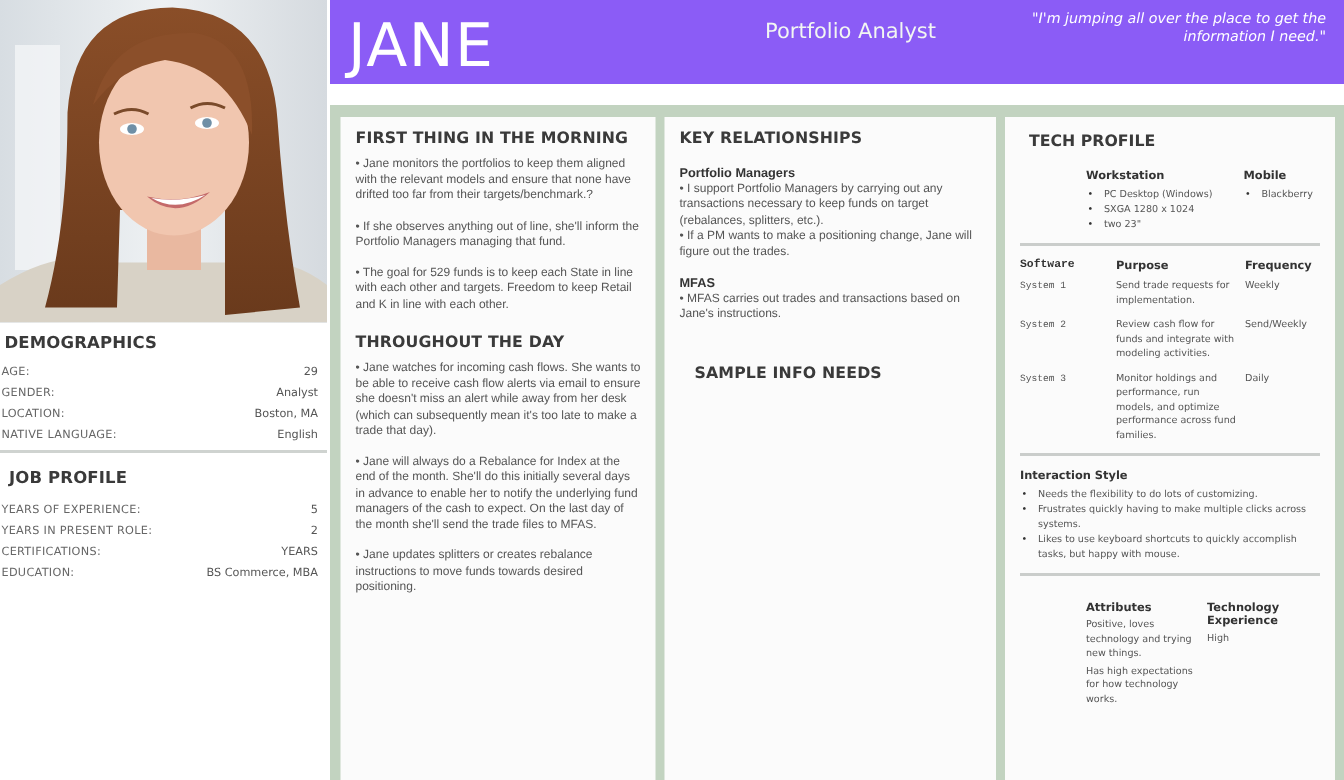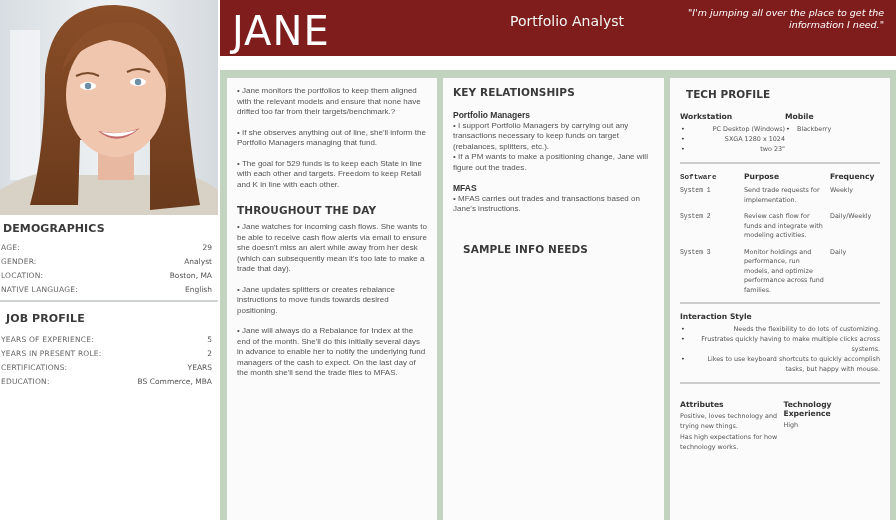--- a/index.html
+++ b/index.html
@@ -16,21 +16,21 @@
   .demo { position: absolute; left: 0; top: 222px; width: 218px; }
   .demo .sec-title { margin-left: 3px; margin-bottom: 6px; }
   .kv { display: flex; justify-content: space-between; font-size: 7.5px; color: #555; height: 14px; line-height: 14px; padding: 0 6px 0 1px; }
   .kv .k { text-transform: uppercase; color: #666; letter-spacing: 0.2px; }
   .kv .v { color: #555; }
   .divider { height: 2px; background: #cfd3d0; margin: 3px 0 3px 0; }
   .job { position: absolute; left: 0; top: 312px; width: 218px; }
   .job .sec-title { margin-left: 6px; margin-bottom: 8px; }
 
   
-  .header { position: absolute; left: 220px; top: 0; width: 676px; height: 56px; background: #7f1d1d; }
+  .header { position: absolute; left: 220px; top: 0; width: 676px; height: 56px; background: #8b5cf6; }
   .header .name { position: absolute; left: 12px; top: 8px; font-size: 40px; color: #fff; font-family: "DejaVu Sans", sans-serif; letter-spacing: 1px; font-weight: normal; }
   .header .role { position: absolute; left: 290px; top: 13px; font-size: 14px; color: #f2f6f2; }
   .header .quote { position: absolute; right: 12px; top: 7px; width: 240px; text-align: right; font-size: 9.5px; font-style: italic; color: #fff; line-height: 12px; }
 
   
   .content { position: absolute; left: 220px; top: 70px; width: 676px; height: 450px; background: #c2d3c0; }
   .panel { position: absolute; top: 8px; background: #fbfbfb; height: 442px; padding: 8px 10px; }
   .p1 { left: 7px; width: 210px; }
   .p2 { left: 223px; width: 221px; }
   .p3 { left: 450px; width: 220px; }
@@ -38,26 +38,26 @@
   .ptitle { font-weight: bold; font-size: 10.5px; color: #3a3a3a; margin-bottom: 6px; letter-spacing: 0.1px; }
   .body-text { font-family: "Liberation Sans", sans-serif; font-size: 8px; color: #555; line-height: 10.5px; }
   .para { margin-bottom: 10px; }
   .sub-bold { font-family: "Liberation Sans", sans-serif; font-weight: bold; font-size: 8.5px; color: #333; }
 
   .bullets { list-style: none; margin-left: 0; }
   .bullets li { position: relative; padding-left: 14px; font-size: 7.6px; color: #555; line-height: 11px; margin-bottom: 2px; }
   .bullets li::before { content: "\2022"; position: absolute; left: 2px; top: 0; color: #333; }
 
   .small-bullets { list-style: none; }
-  .small-bullets li { position: relative; padding-left: 12px; font-size: 6.4px; color: #555; line-height: 10px; text-align: right; }
+  .small-bullets li { position: relative; padding-left: 12px; font-size: 6.4px; color: #555; line-height: 10px; }
   .small-bullets li::before { content: "\2022"; position: absolute; left: 1px; color: #333; }
 
   .tech-title { font-weight: bold; font-size: 10.5px; color: #3a3a3a; margin: 2px 0 12px 6px; }
   .sub-head { font-weight: bold; font-size: 7.6px; color: #333; margin-bottom: 3px; }
-  .two-col { display: flex; }
+  .two-col { display: flex; margin-left: 44px; }
   .two-col .c1 { width: 105px; }
   .hr { height: 2px; background: #cacdcb; margin: 8px 0; }
 
   table.sw { border-collapse: collapse; width: 100%; }
   table.sw th { text-align: left; font-size: 7.6px; color: #333; font-weight: bold; padding-bottom: 5px; }
   table.sw td { font-size: 6.4px; color: #555; vertical-align: top; line-height: 9.5px; padding-bottom: 7px; }
   table.sw .c-sw { width: 64px; font-family: Liberation Mono, monospace; }
   table.sw .c-pu { width: 86px; padding-right: 4px; }
 
   .attr-text { font-size: 6.4px; color: #555; line-height: 9.5px; margin-bottom: 2px; }
@@ -150,30 +150,31 @@
 
   <div class="header">
     <div class="name">JANE</div>
     <div class="role">Portfolio Analyst</div>
     <div class="quote">"I'm jumping all over the place to get the information I need."</div>
   </div>
 
   <div class="content">
 
     <div class="panel p1">
+      <div class="ptitle">FIRST THING IN THE MORNING</div>
       <div class="body-text">
         <p class="para">• Jane monitors the portfolios to keep them aligned with the relevant models and ensure that none have drifted too far from their targets/benchmark.?</p>
         <p class="para">• If she observes anything out of line, she'll inform the Portfolio Managers managing that fund.</p>
         <p class="para">• The goal for 529 funds is to keep each State in line with each other and targets. Freedom to keep Retail and K in line with each other.</p>
       </div>
       <div class="ptitle" style="margin-top:14px;">THROUGHOUT THE DAY</div>
       <div class="body-text">
         <p class="para">• Jane watches for incoming cash flows. She wants to be able to receive cash flow alerts via email to ensure she doesn't miss an alert while away from her desk (which can subsequently mean it's too late to make a trade that day).</p>
+        <p class="para">• Jane will always do a Rebalance for Index at the end of the month. She'll do this initially several days in advance to enable her to notify the underlying fund managers of the cash to expect. On the last day of the month she'll send the trade files to MFAS.</p>
         <p class="para">• Jane updates splitters or creates rebalance instructions to move funds towards desired positioning.</p>
-        <p class="para">• Jane will always do a Rebalance for Index at the end of the month. She'll do this initially several days in advance to enable her to notify the underlying fund managers of the cash to expect. On the last day of the month she'll send the trade files to MFAS.</p>
       </div>
     </div>
 
     <div class="panel p2">
       <div class="ptitle" style="margin-bottom:12px;">KEY RELATIONSHIPS</div>
       <div class="body-text">
         <div class="sub-bold">Portfolio Managers</div>
         <p>• I support Portfolio Managers by carrying out any transactions necessary to keep funds on target (rebalances, splitters, etc.).</p>
         <p>• If a PM wants to make a positioning change, Jane will figure out the trades.</p>
       </div>
@@ -215,21 +216,21 @@
         </thead>
         <tbody>
           <tr>
             <td class="c-sw">System 1</td>
             <td class="c-pu">Send trade requests for implementation.</td>
             <td>Weekly</td>
           </tr>
           <tr>
             <td class="c-sw">System 2</td>
             <td class="c-pu">Review cash flow for funds and integrate with modeling activities.</td>
-            <td>Daily/Weekly</td>
+            <td>Send/Weekly</td>
           </tr>
           <tr>
             <td class="c-sw">System 3</td>
             <td class="c-pu">Monitor holdings and performance, run models, and optimize performance across fund families.</td>
             <td>Daily</td>
           </tr>
         </tbody>
       </table>
       <div class="hr" style="margin-top:0;"></div>
 

